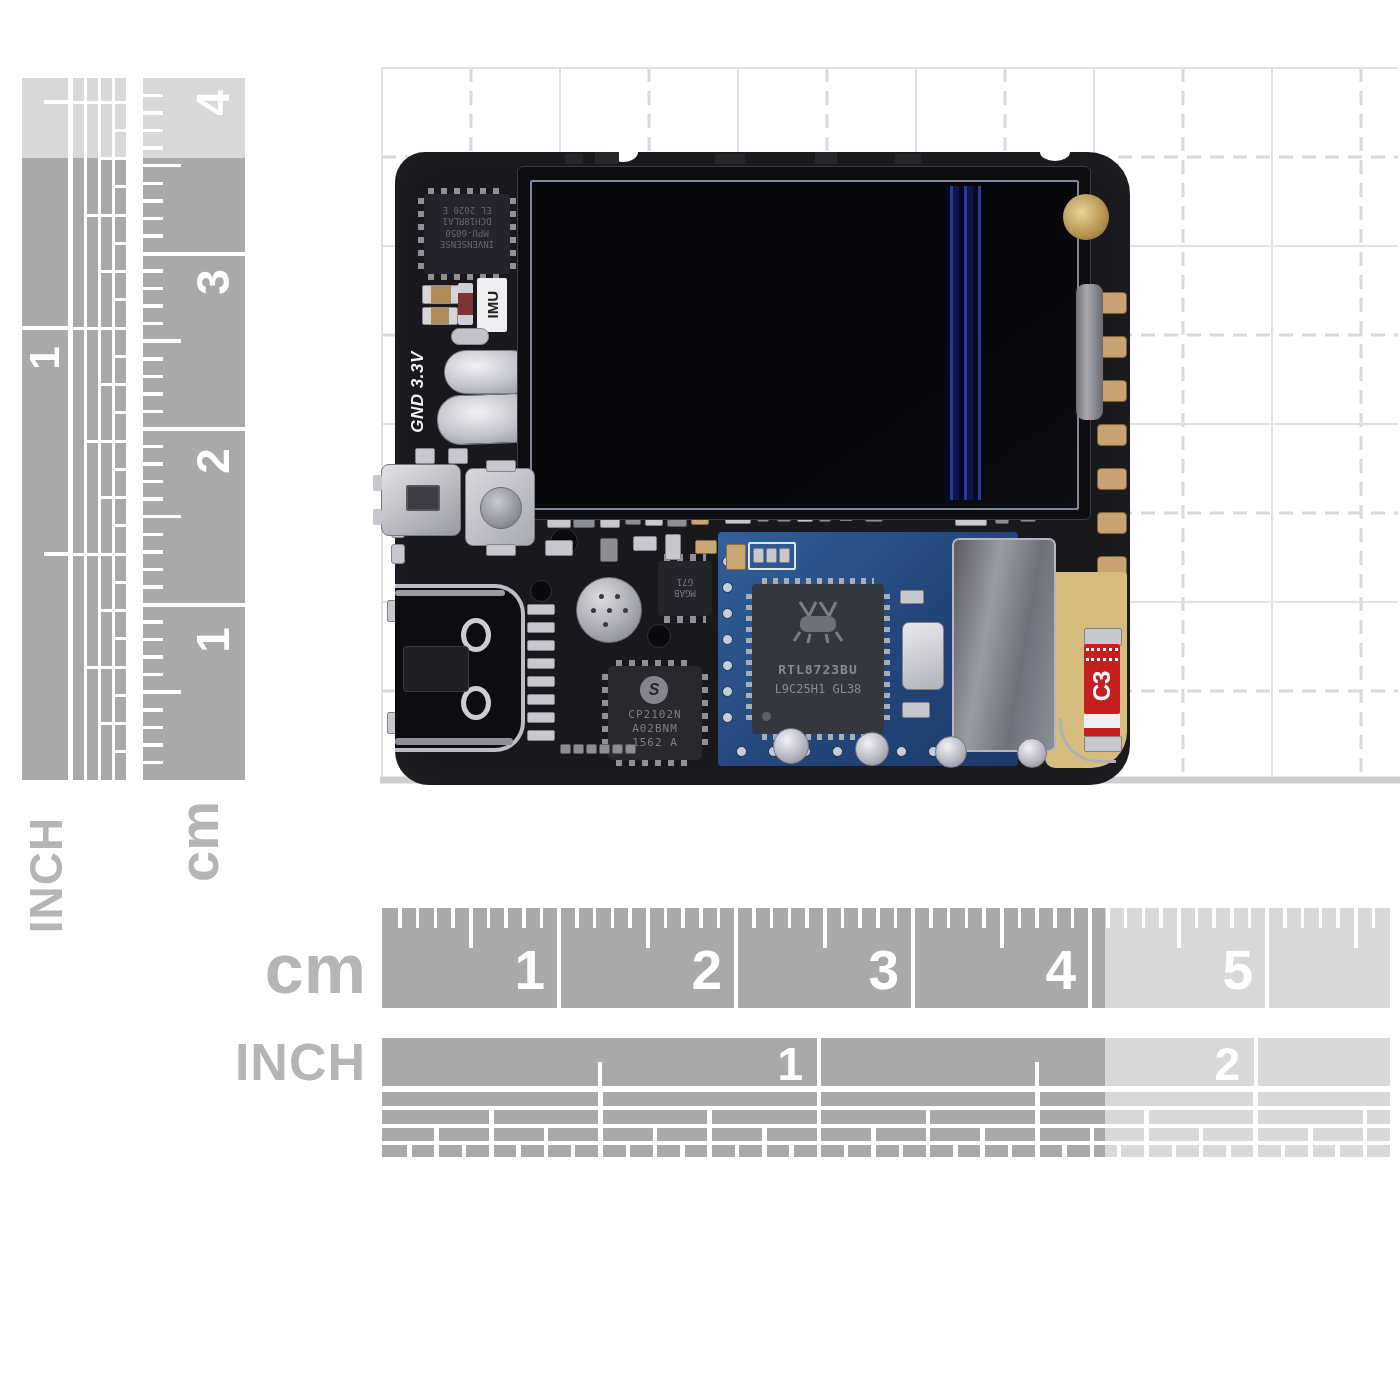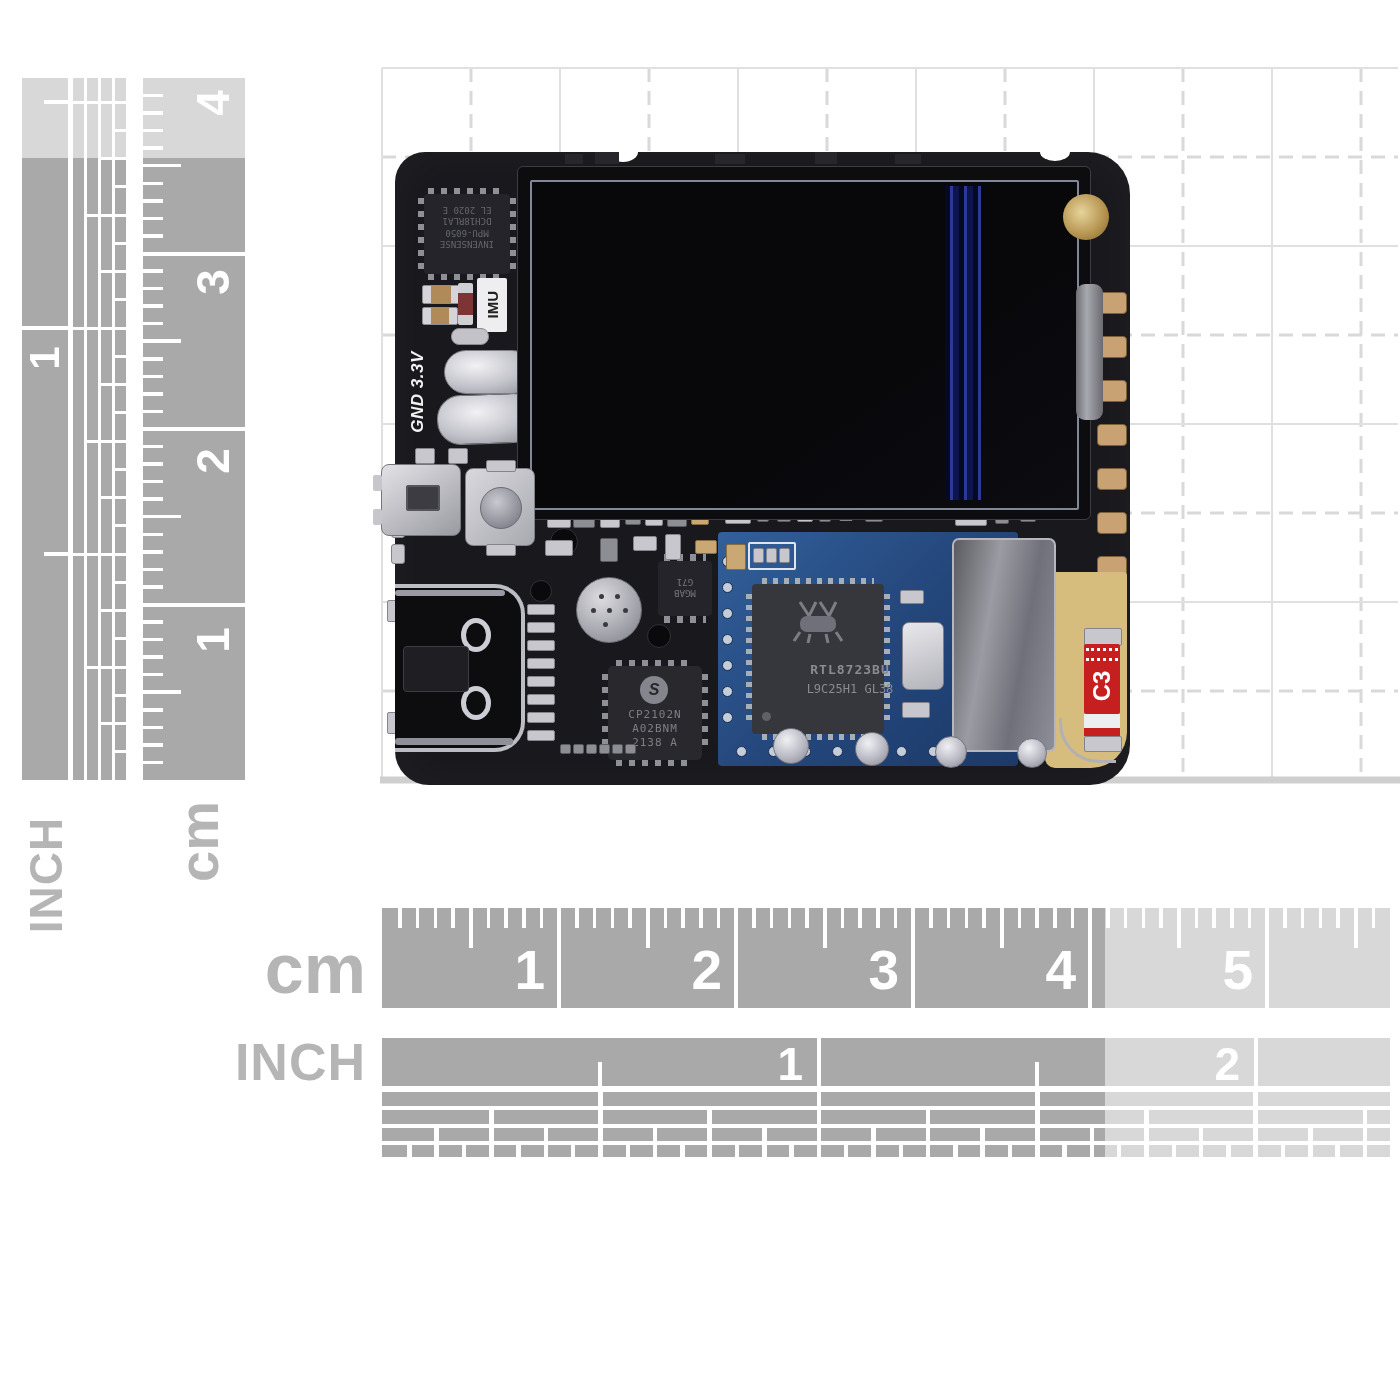--- a/index.html
+++ b/index.html
@@ -443,21 +443,21 @@
       <div class="pinstrip" style="left:8px;top:-6px;right:8px;height:6px;"></div>
       <div class="pinstrip" style="left:8px;bottom:-6px;right:8px;height:6px;"></div>
       <div class="pinstripv" style="left:-6px;top:8px;bottom:8px;width:6px;"></div>
       <div class="pinstripv" style="right:-6px;top:8px;bottom:8px;width:6px;"></div>
       <div class="abs" style="left:32px;top:10px;width:28px;height:28px;border-radius:50%;background:#85858d;display:flex;align-items:center;justify-content:center;">
         <span style="font-size:16px;font-weight:bold;font-style:italic;color:#26262b;">S</span>
       </div>
       <div class="chiptext" style="top:42px;font-size:11px;color:#7e7e86;letter-spacing:1px;">
         <div>CP2102N</div>
         <div>A02BNM</div>
-        <div>2138 A</div>
+        <div>1562 A</div>
       </div>
     </div>
 
     <div class="abs" style="left:323px;top:380px;width:300px;height:234px;border-radius:4px;background:linear-gradient(135deg,#32609b 0%,#24477c 50%,#1c3a69 100%);z-index:1;">
       <div class="via" style="left:4px;top:24px;"></div>
       <div class="via" style="left:4px;top:50px;"></div>
       <div class="via" style="left:4px;top:76px;"></div>
       <div class="via" style="left:4px;top:102px;"></div>
       <div class="via" style="left:4px;top:128px;"></div>
       <div class="via" style="left:4px;top:154px;"></div>
@@ -481,21 +481,21 @@
       <div class="chip" style="left:34px;top:52px;width:132px;height:150px;background:#36363d;">
         <div class="pinstrip" style="left:10px;top:-6px;right:10px;height:6px;background:repeating-linear-gradient(90deg,#a8aeb6 0 5px,transparent 5px 11px);"></div>
         <div class="pinstrip" style="left:10px;bottom:-6px;right:10px;height:6px;background:repeating-linear-gradient(90deg,#a8aeb6 0 5px,transparent 5px 11px);"></div>
         <div class="pinstripv" style="left:-6px;top:10px;bottom:10px;width:6px;background:repeating-linear-gradient(180deg,#a8aeb6 0 5px,transparent 5px 11px);"></div>
         <div class="pinstripv" style="right:-6px;top:10px;bottom:10px;width:6px;background:repeating-linear-gradient(180deg,#a8aeb6 0 5px,transparent 5px 11px);"></div>
         <svg style="position:absolute;left:34px;top:16px;" width="64" height="48" viewBox="0 0 64 48">
           <path d="M14 2 l9 14 M30 2 l-7 14 M34 2 l9 14 M50 2 l-7 14" stroke="#7d7d86" stroke-width="3" fill="none"></path>
           <rect x="14" y="16" width="36" height="16" rx="7" fill="#70707a"></rect>
           <path d="M14 32 l-6 9 M24 34 l-2 9 M40 34 l2 9 M50 32 l6 9" stroke="#7d7d86" stroke-width="3" fill="none"></path>
         </svg>
-        <div class="chiptext" style="top:78px;color:#8a8a93;margin-left:32px;">
+        <div class="chiptext" style="top:78px;color:#8a8a93;">
           <div style="font-size:13px;font-weight:bold;letter-spacing:1px;">RTL8723BU</div>
           <div style="font-size:12px;margin-top:4px;">L9C25H1 GL38</div>
         </div>
         <div class="abs" style="left:10px;top:128px;width:9px;height:9px;border-radius:50%;background:#60606a;"></div>
       </div>
 
       <div class="abs" style="left:184px;top:90px;width:40px;height:66px;border-radius:7px;border:1px solid #80808a;background:linear-gradient(160deg,#e8e8ec,#b2b2ba);"></div>
     </div>
 
     <div class="abs" style="left:557px;top:386px;width:100px;height:210px;border-radius:7px;border:2px solid #b6b6be;background:linear-gradient(100deg,#5a5a60 0%,#9b9ba3 35%,#70707a 65%,#8e8e98 100%);z-index:2;"></div>

